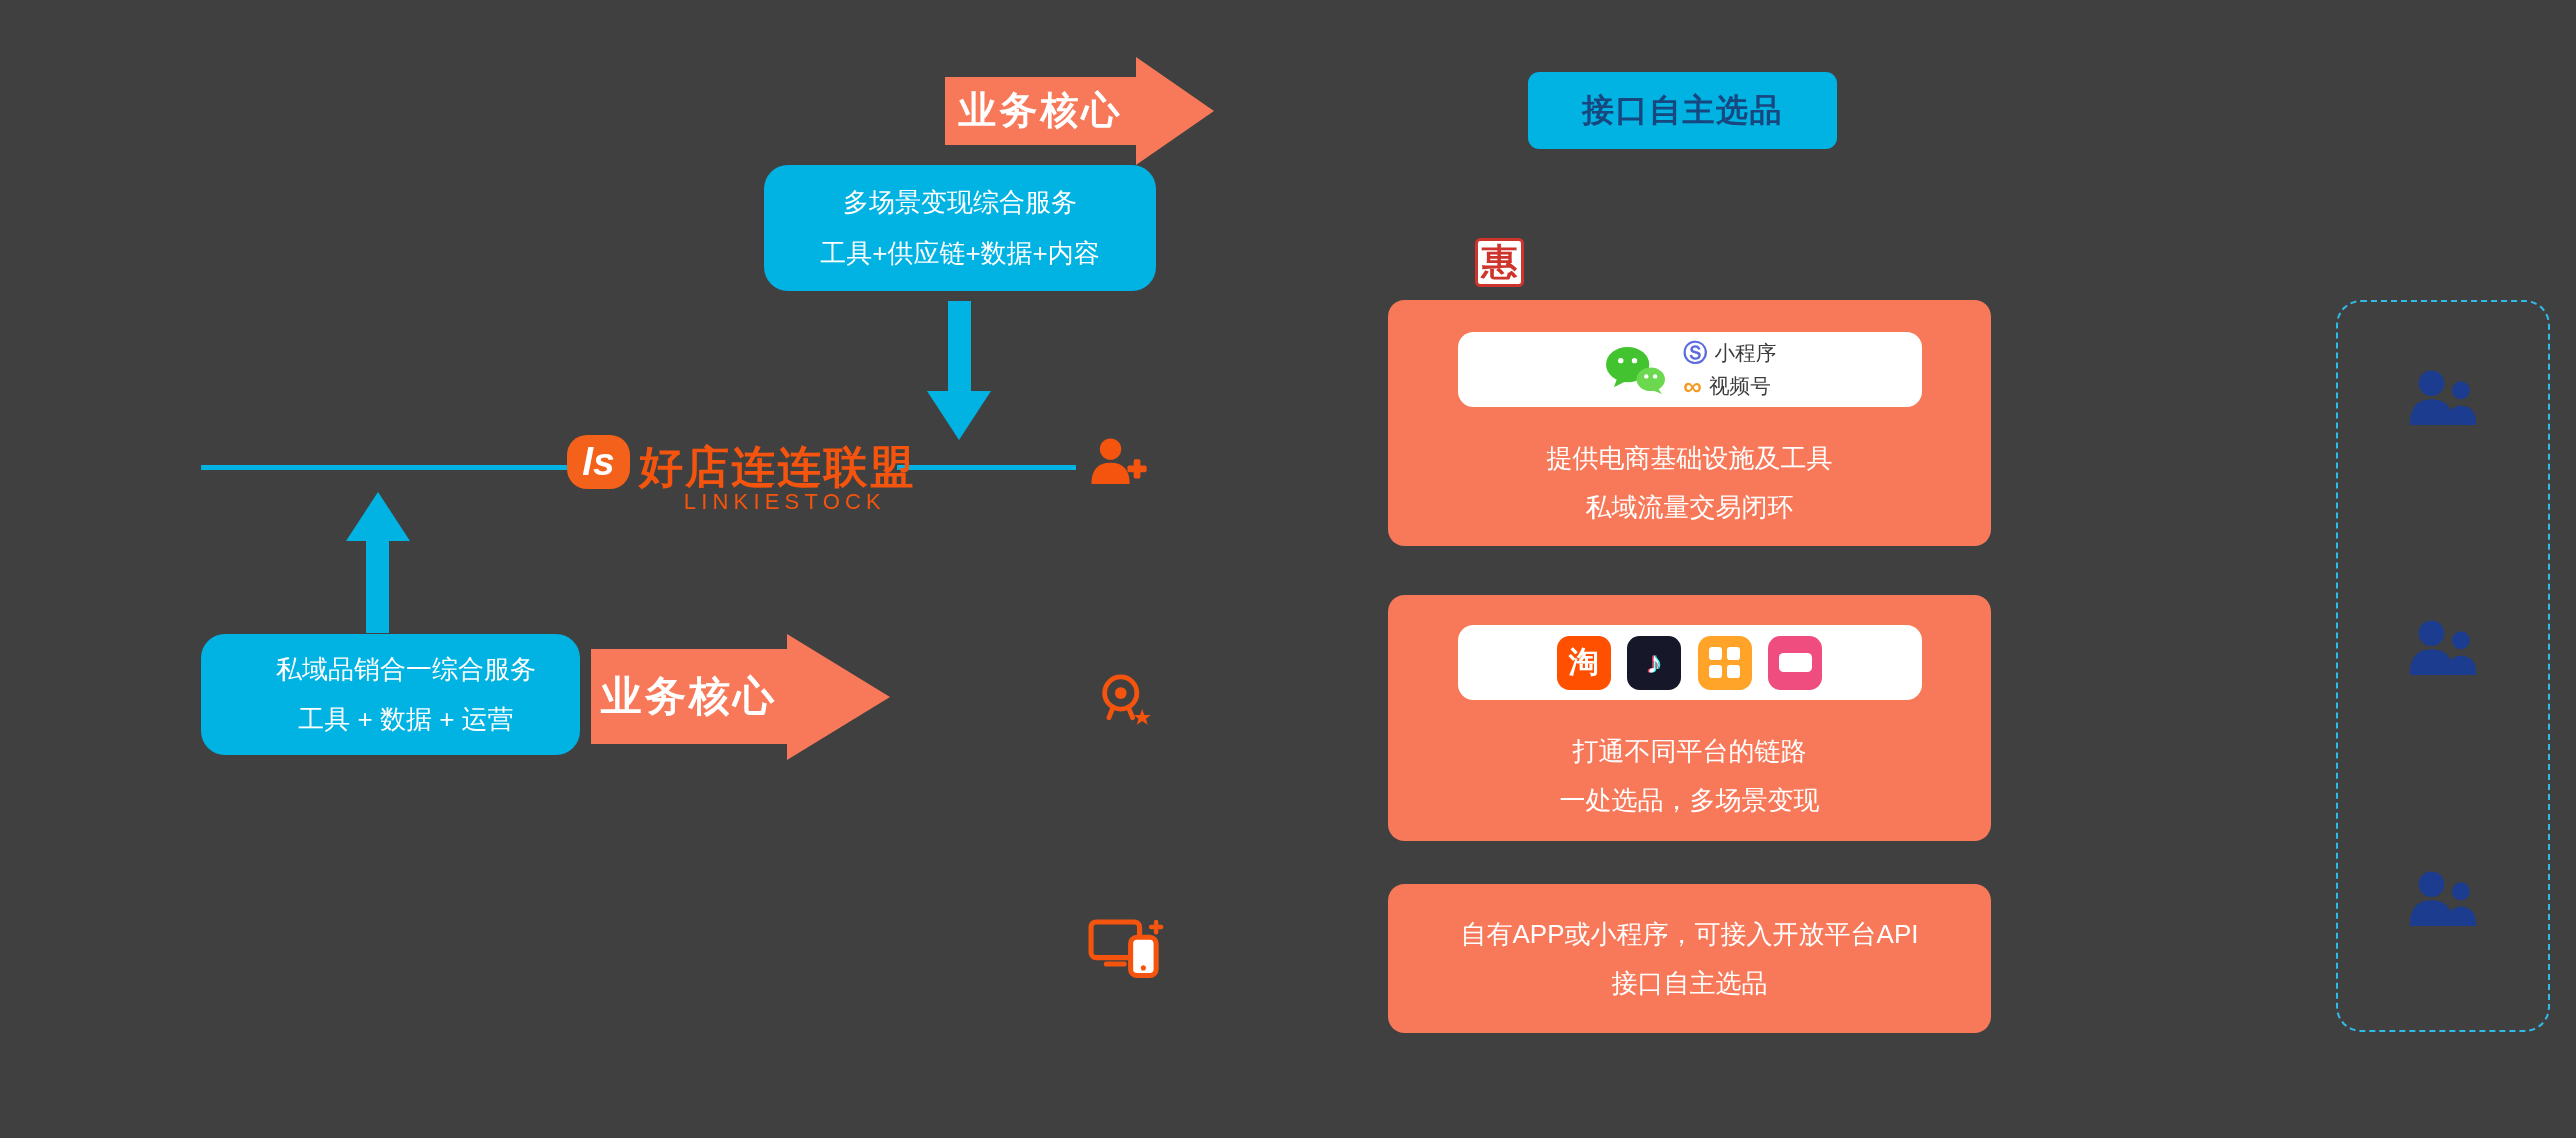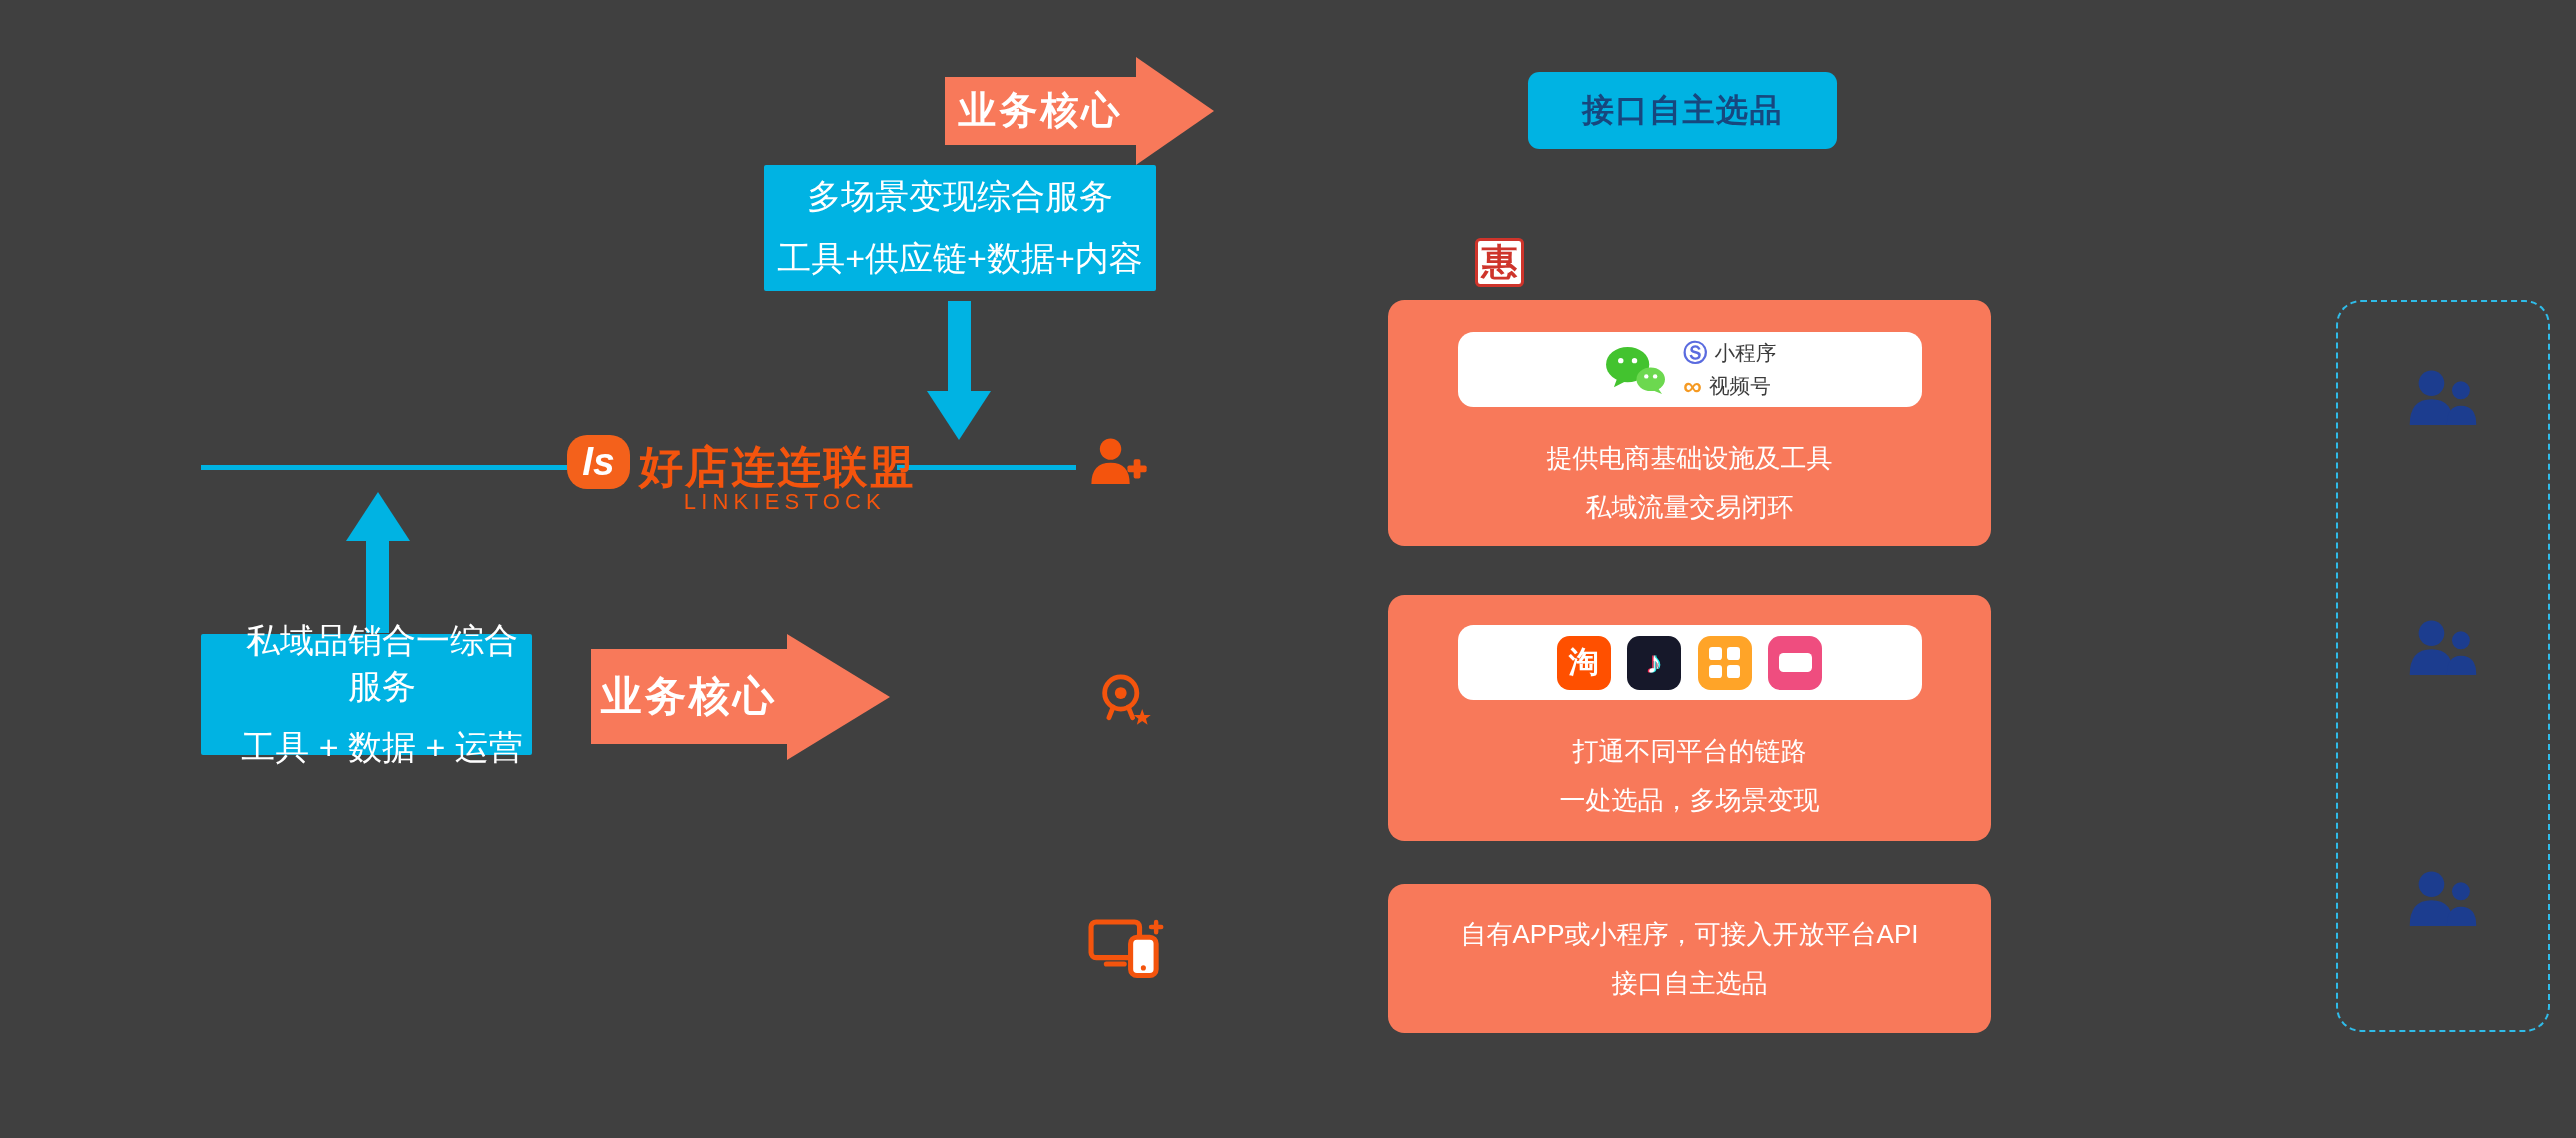--- a/index.html
+++ b/index.html
@@ -26,26 +26,26 @@
   
   .vshaft { position:absolute; width:23px; background:#00B3E3; }
   .vhead-down { position:absolute; width:0; height:0; border-left:32px solid transparent; border-right:32px solid transparent; border-top:49px solid #00B3E3; }
   .vhead-up { position:absolute; width:0; height:0; border-left:32px solid transparent; border-right:32px solid transparent; border-bottom:49px solid #00B3E3; }
 
   
   .h-line { position:absolute; height:4.6px; background:#00B3E3; }
 
   
   .service-box {
-    position:absolute; background:#00B3E3; color:#fff; border-radius:2px;
+    position:absolute; background:#00B3E3; color:#fff; border-radius:24px;
     display:flex; flex-direction:column; align-items:center; justify-content:center;
-    gap:15.5px; font-size:34px; text-align:center;
+    gap:15.5px; font-size:26px; text-align:center;
   }
   #box-multi { left:764px; top:165px; width:392px; height:126px; }
-  #box-private { left:201px; top:634px; width:331px; height:121px;padding-left:31px; }
+  #box-private { left:201px; top:634px; width:379px; height:121px;padding-left:31px; }
 
   #box-consumer {
     position:absolute; left:1528px; top:72px; width:309px; height:77px;
     background:#00B3E3; color:#17477E; font-weight:bold; font-size:32px;
     border-radius:11.3px; display:flex; align-items:center; justify-content:center; letter-spacing:1.5px;
   }
 
   
   .logo-mark {
     position:absolute; left:567px; top:435px; width:63px; height:54px;

